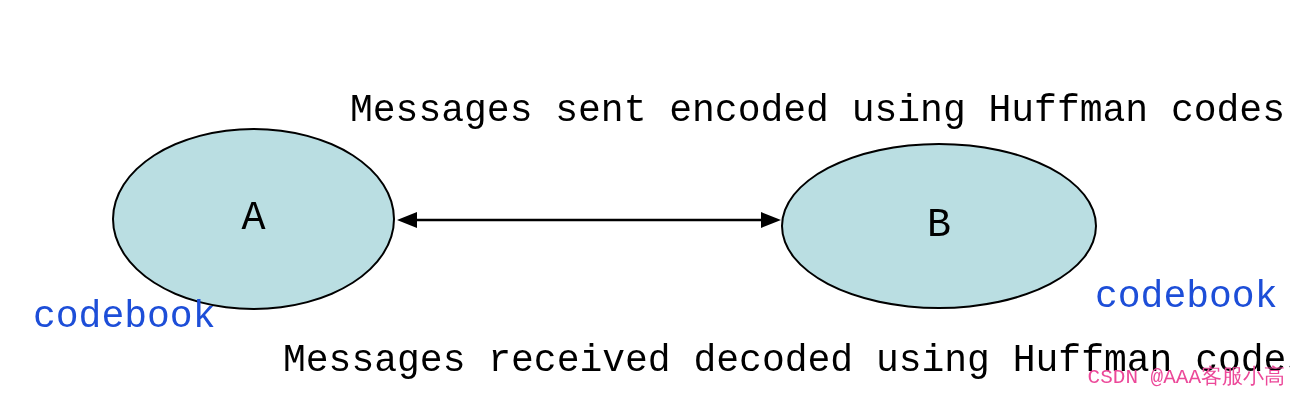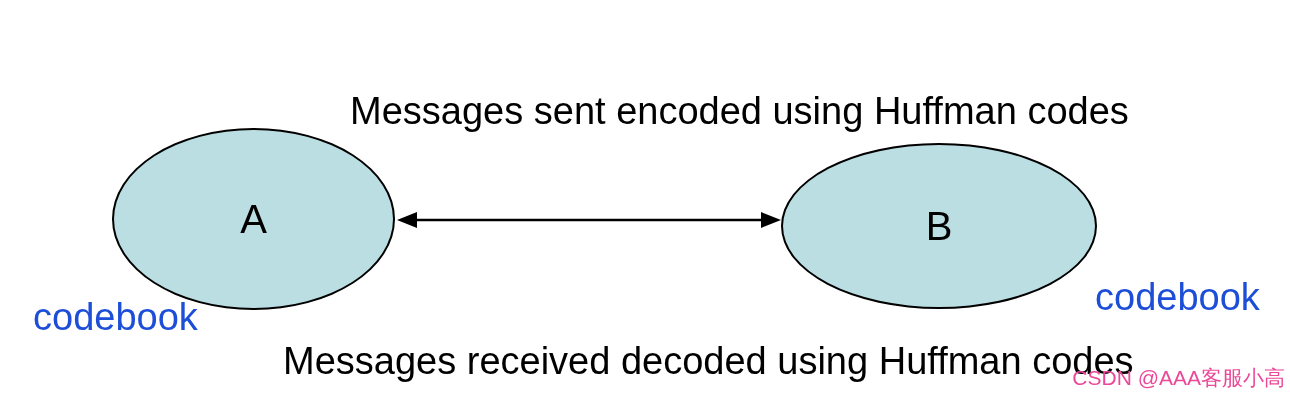--- a/index.html
+++ b/index.html
@@ -6,21 +6,21 @@
     margin: 0;
     padding: 0;
     background: #ffffff;
   }
   .canvas {
     position: relative;
     width: 1290px;
     height: 400px;
     background: #ffffff;
     overflow: hidden;
-    font-family: Liberation Sans, sans-serif;
+    font-family: Liberation Mono, monospace;
     color: #000000;
     text-align: right;
   }
   .caption {
     position: absolute;
     font-size: 38px;
     line-height: 38px;
     white-space: nowrap;
     color: #000000;
   }

